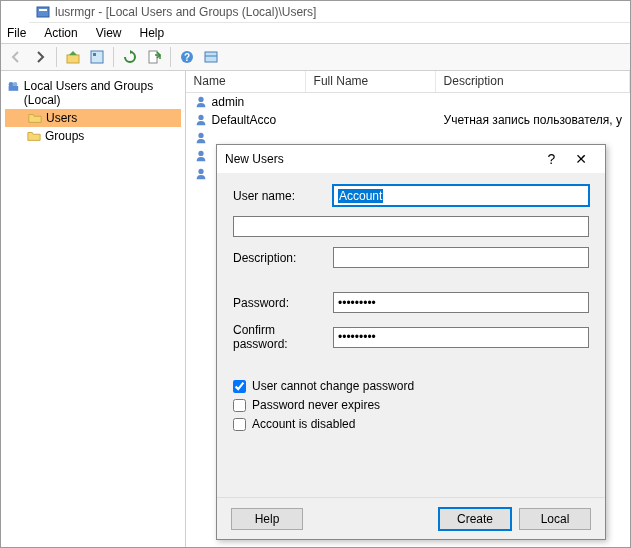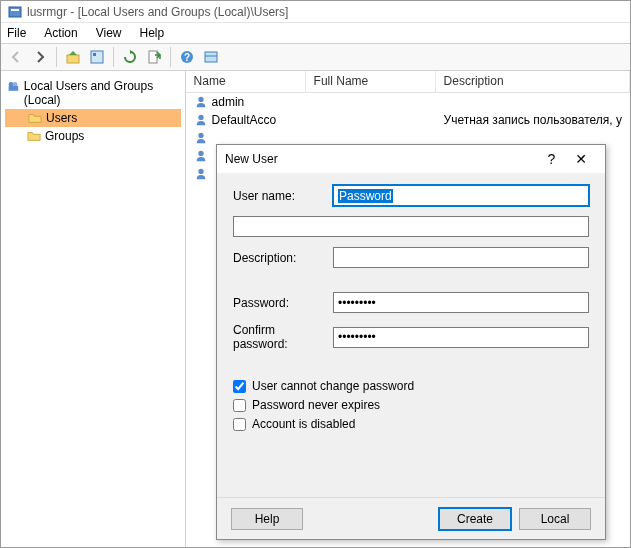--- a/index.html
+++ b/index.html
@@ -23,20 +23,21 @@
 }
 .titlebar {
   height: 22px;
   background: #fff;
   color: #555;
   display: flex;
   align-items: center;
   padding: 0 6px;
   font-size: 12px;
   border-bottom: 1px solid #e5e5e5;
+  margin-left: 28px;
 }
 .titlebar .app-icon {
   width: 16px; height: 16px;
   margin-right: 4px;
   display: inline-block;
 }
 .menubar {
   height: 20px;
   display: flex;
   align-items: center;
@@ -365,30 +366,30 @@
           <div class="cell cell-full"></div>
           <div class="cell cell-desc">сь для</div>
         </div>
       </div>
     </div>
   </div>
 </div>
 
 <div class="dialog">
   <div class="dlg-title">
-    <span class="t">New User</span>
+    <span class="t">New Users</span>
     <span class="help-q">?</span>
     <span class="close-x">✕</span>
   </div>
   <div class="dlg-body">
 
     <div class="field-row">
       <label>User name:</label>
       <div class="active" style="flex:1;height:21px;border:1px solid #0078d7;outline:1px solid #0078d7;background:#fff;padding:2px 4px;display:flex;align-items:center;">
-        <span class="sel-text">Password</span>
+        <span class="sel-text">Account</span>
       </div>
     </div>
 
     <div class="field-row">
       <input type="text" value="" style="">
     </div>
 
     <div class="field-row">
       <label>Description:</label>
       <input type="text" value="" style="">

